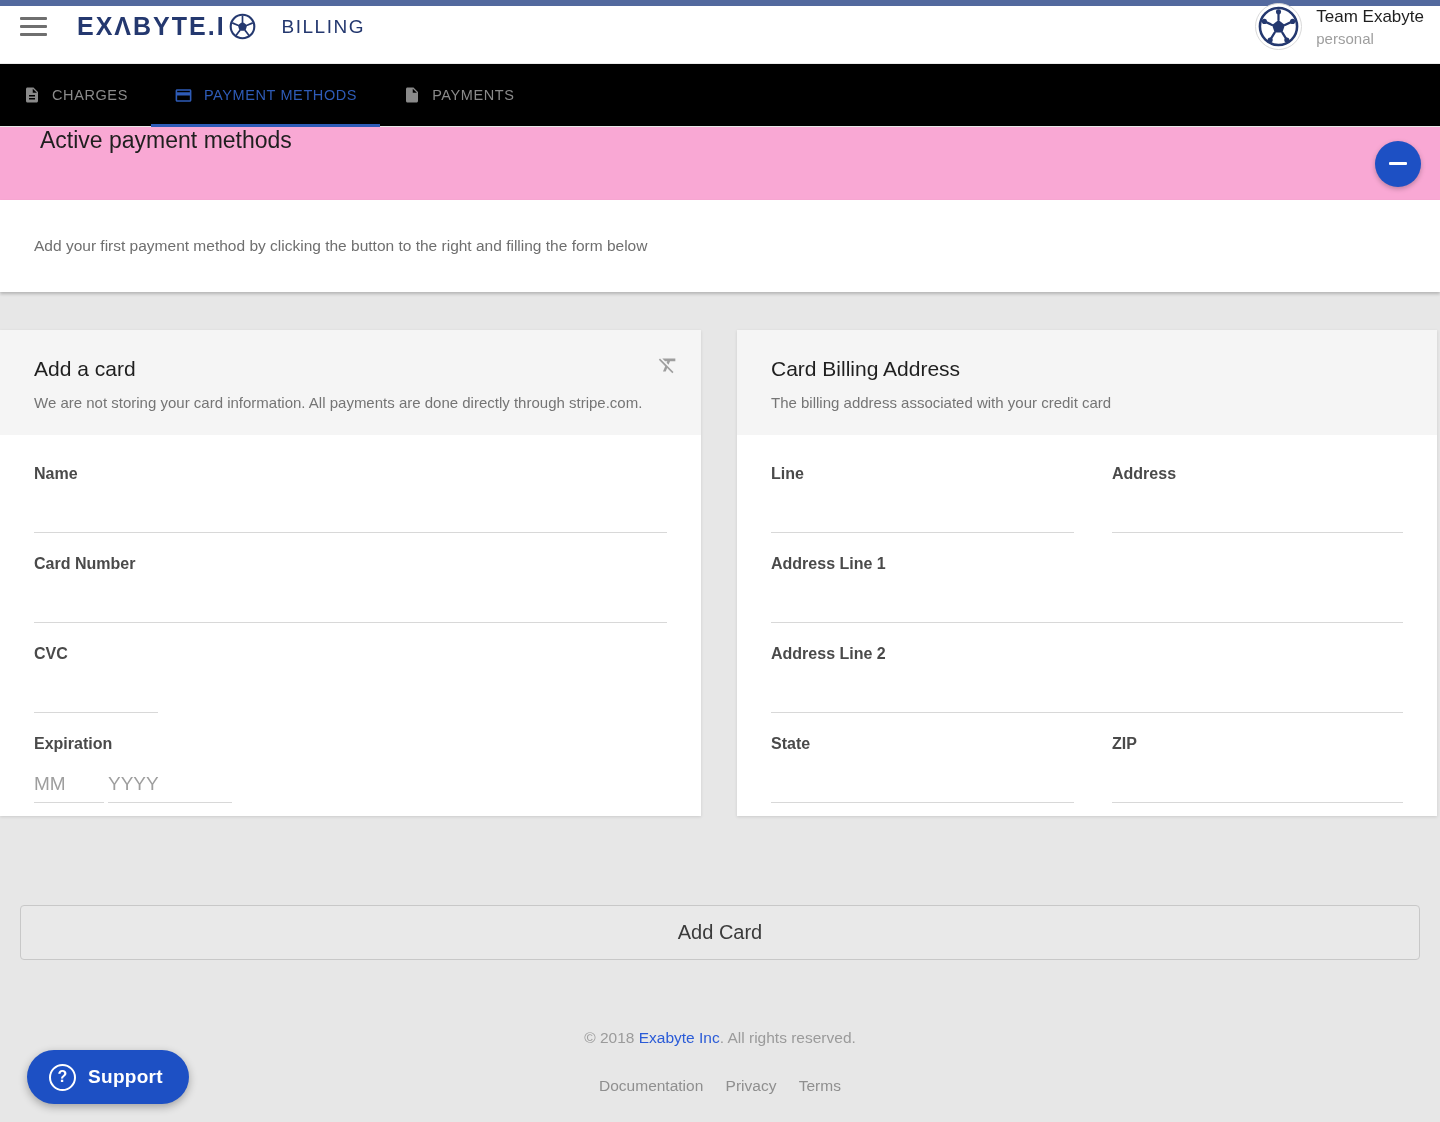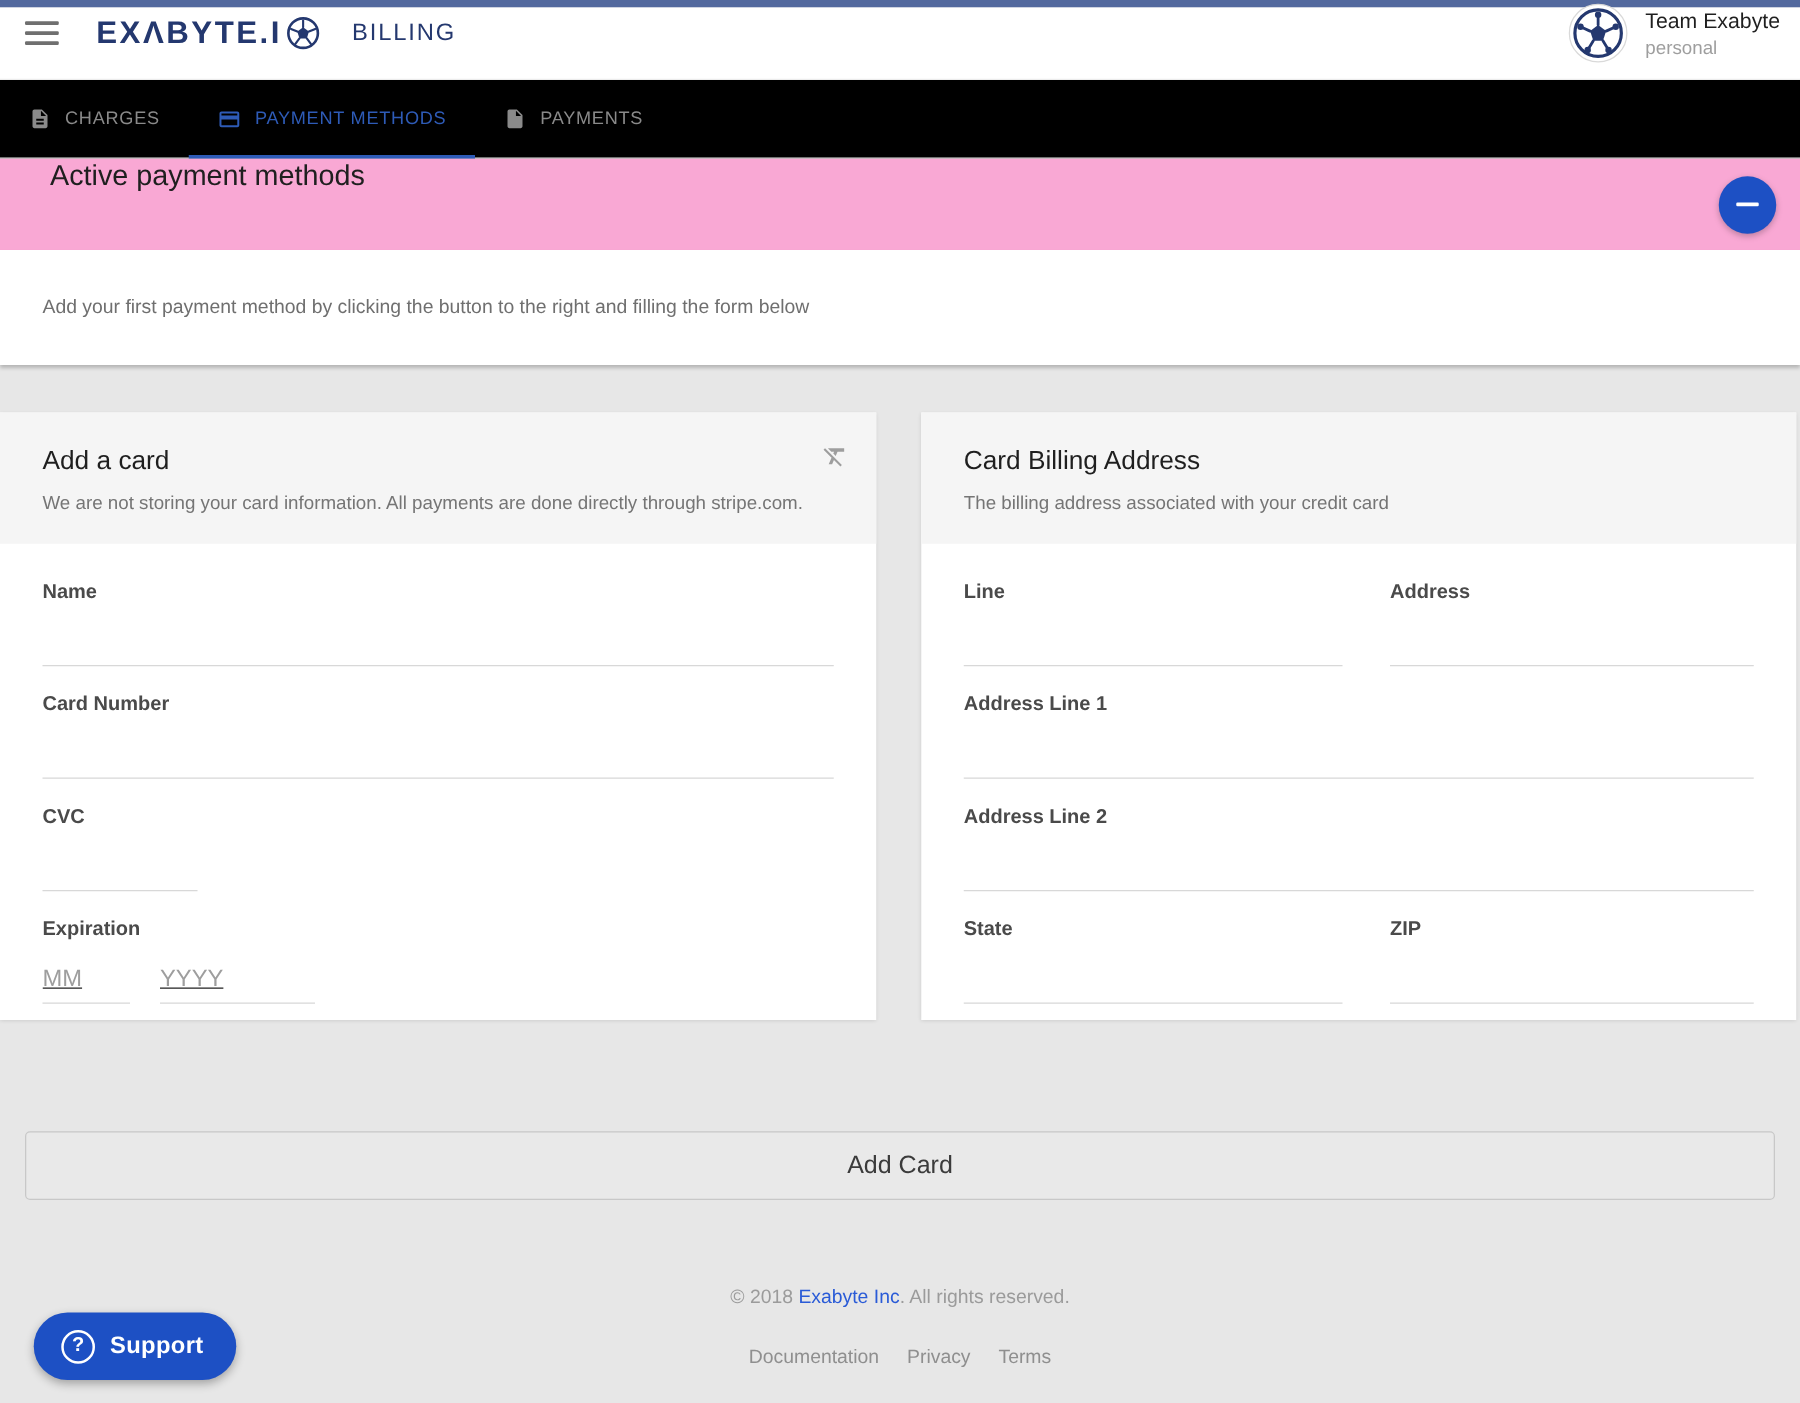--- a/index.html
+++ b/index.html
@@ -93,21 +93,21 @@
   .field { padding-top:22px; }
   .field-label { display:block; font-size:16px; font-weight:bold; color:#4a4a4a; }
   .ul-input {
     display:block; width:100%; height:38px; margin-top:12px;
     border:none; border-bottom:1px solid #d8d8d8; background:transparent;
     font-family:"Liberation Sans", sans-serif;
     font-size:16px; color:#333; outline:none; border-radius:0;
   }
   .ul-input::placeholder { color:#9e9e9e; }
   .cvc-input { width:124px; }
-  .exp-row { display:flex; gap:24px;text-decoration:underline; }
+  .exp-row { display:flex; gap:4px; }
   .exp-row .ul-input { margin-top:12px; font-size:19px; }
   .exp-mm { width:70px; }
   .exp-yyyy { width:124px; }
   .two-col { display:flex; gap:38px; }
   .col-half { width:303px; }
   .col-fill { flex:1; }
 
   .add-card-button {
     position:absolute; left:20px; right:20px; top:613px; height:55px;
     background:#e9e9e9; border:1px solid #c8c8c8; border-radius:4px;

